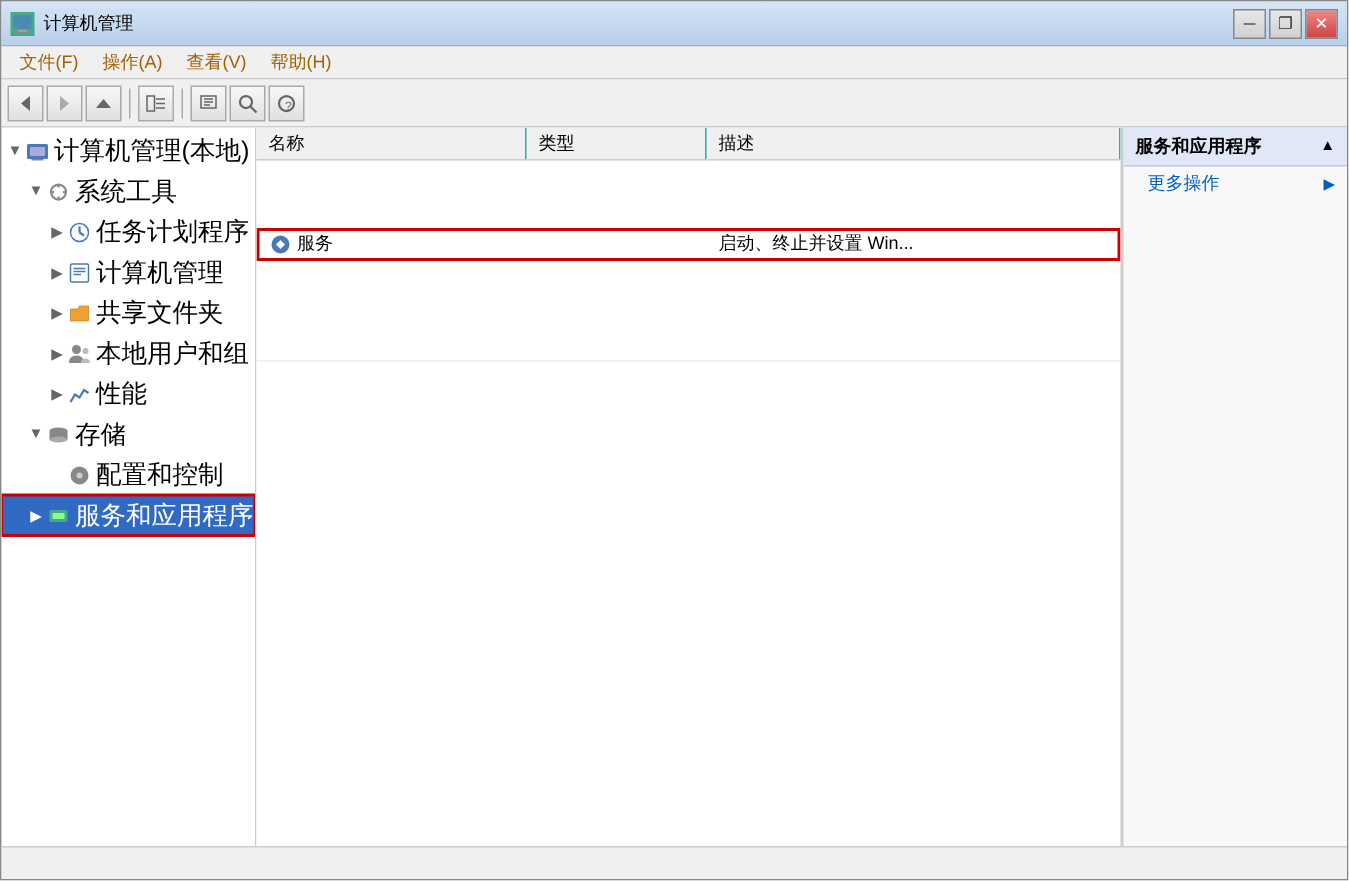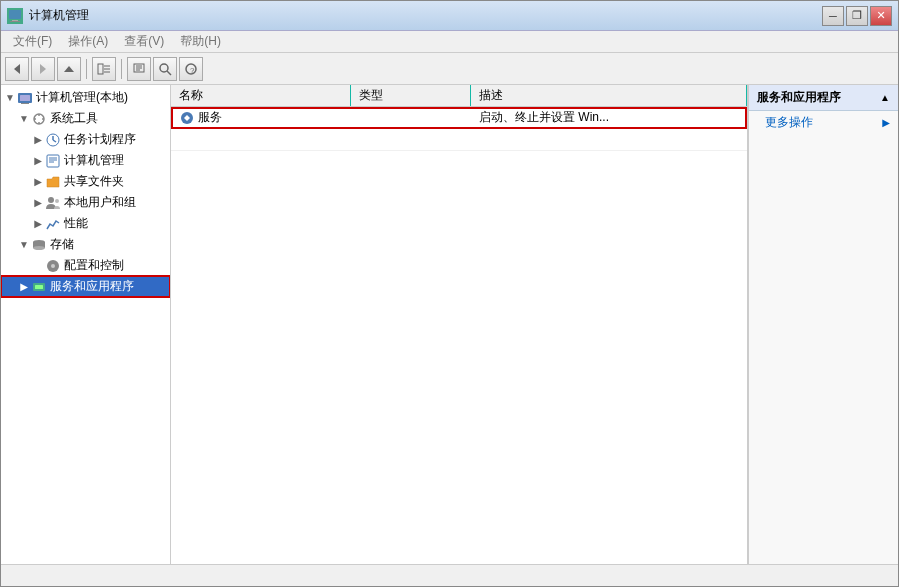--- a/index.html
+++ b/index.html
@@ -86,21 +86,21 @@
       align-items: center;
       padding: 0 4px;
       border-bottom: 1px solid #ccc;
       flex-shrink: 0;
     }
 
     .menu-item {
       padding: 2px 8px;
       cursor: pointer;
       font-size: 12px;
-      color: #737373;
+      color: #a16207;
     }
 
     
     .toolbar {
       background: #f0f0f0;
       height: 32px;
       display: flex;
       align-items: center;
       padding: 0 4px;
       border-bottom: 1px solid #ccc;
@@ -169,21 +169,21 @@
       width: 16px;
       height: 16px;
       margin-right: 3px;
       display: flex;
       align-items: center;
       justify-content: center;
       flex-shrink: 0;
     }
 
     .tree-label {
-      font-size: 12px;
+      font-size: 17px;
     }
 
     
     .indent-0 { padding-left: 2px; }
     .indent-1 { padding-left: 16px; }
     .indent-2 { padding-left: 30px; }
 
     
     .list-panel {
       flex: 1;
@@ -210,20 +210,21 @@
       align-items: center;
       cursor: pointer;
     }
 
     .list-row {
       display: flex;
       align-items: center;
       height: 22px;
       border-bottom: 1px solid #f0f0f0;
       cursor: pointer;
+      margin-top: 45px;
     }
 
     .list-cell {
       padding: 2px 8px;
       font-size: 12px;
       height: 100%;
       display: flex;
       align-items: center;
       overflow: hidden;
     }

